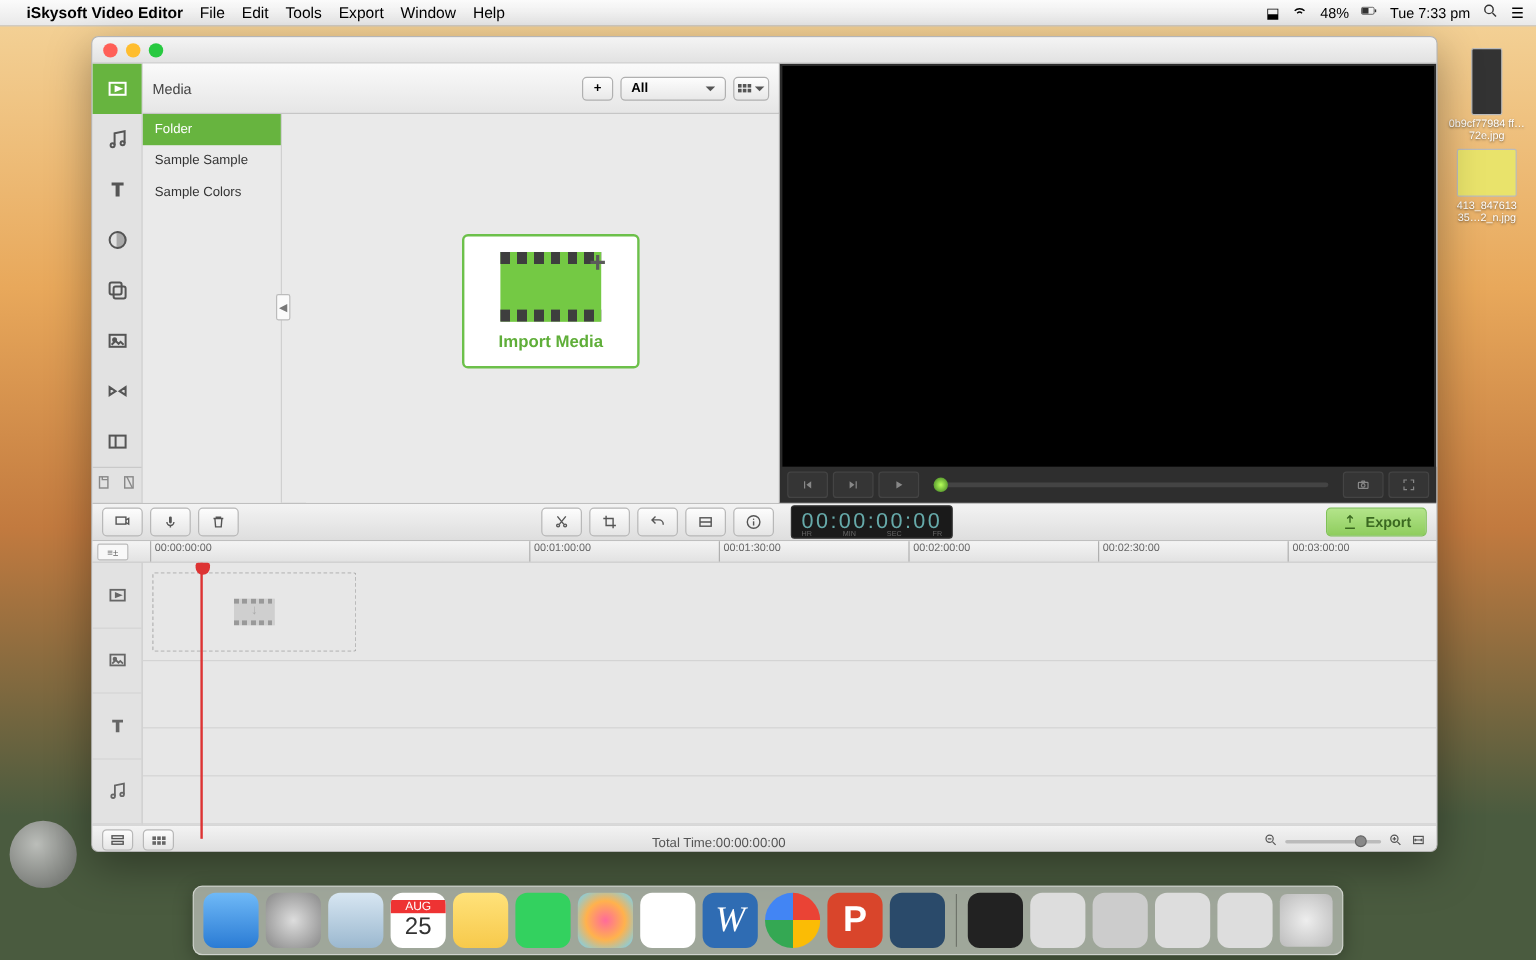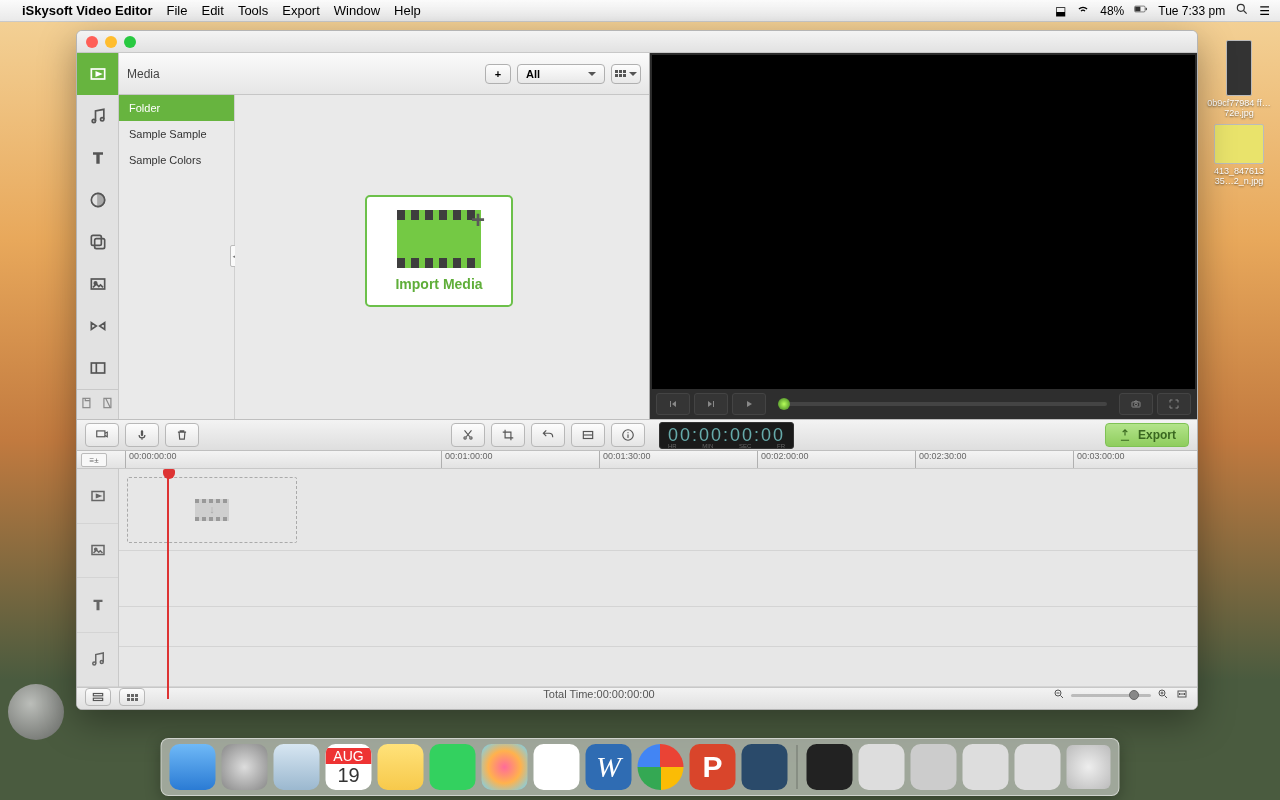--- a/index.html
+++ b/index.html
@@ -45,21 +45,21 @@
 .media-header .lbl { font-size:12px; color:#444; }
 .media-header .controls { margin-left:auto; display:flex; gap:6px; }
 .btn { height:20px; border:1px solid #b0b0b0; border-radius:4px; background:linear-gradient(#fdfdfd,#e8e8e8); font-size:11px; display:flex; align-items:center; padding:0 8px; cursor:pointer;font-weight:bold; }
 .btn.plus { width:26px; justify-content:center; font-weight:bold; }
 .btn.sel { width:88px; justify-content:space-between; }
 .btn.view { width:30px; justify-content:center; }
 .btn .grid { display:grid; grid-template-columns:repeat(3,3px); grid-template-rows:repeat(2,3px); gap:1px;}
 .btn .grid i{background:#555;}
 .btn .tri { border-left:4px solid transparent; border-right:4px solid transparent; border-top:4px solid #555; margin-left:4px;}
 
-.media-body { flex:1; display:flex; }
+.media-body { flex:1; display:flex;gap:20px; }
 .media-sidebar { width:116px; background:#eaeaea; border-right:1px solid #d0d0d0; position:relative; }
 .media-sidebar .item { font-size:11px; padding:7px 10px; color:#333; cursor:pointer; }
 .media-sidebar .item.active { background:#67b43f; color:#fff; }
 .media-sidebar .handle { position:absolute; right:-8px; top:150px; width:12px; height:22px; background:#fafafa; border:1px solid #bbb; border-radius:2px; display:flex; align-items:center; justify-content:center; font-size:9px; color:#777;}
 .media-main { flex:1; background:#eaeaea; position:relative; }
 .import-tile { position:absolute; left:130px; top:100px; width:148px; height:112px; border:2px solid #6cc04a; border-radius:5px; background:#fff; display:flex; flex-direction:column; align-items:center; justify-content:center; cursor:pointer; }
 .import-tile .film { width:84px; height:58px; background:#74c944; position:relative; }
 .import-tile .film::before, .import-tile .film::after { content:""; position:absolute; left:0; right:0; height:10px; background:repeating-linear-gradient(to right,#3e3e3e 0 8px,#74c944 8px 14px); }
 .import-tile .film::before{top:0;} .import-tile .film::after{bottom:0;}
 .import-tile .plus { position:absolute; top:-4px; right:-4px; color:#5a5a5a; font-size:24px; font-weight:bold; }
@@ -97,21 +97,21 @@
 .track-icons .ti { flex:1; display:flex; align-items:center; justify-content:center; border-bottom:1px solid #d4d4d4; color:#666; max-height:56px;}
 .track-icons .ti svg{width:18px;height:18px;}
 .track-lanes { flex:1; position:relative; background:#e7e7e7; }
 .track-lanes .lane { height:56px; border-bottom:1px solid #d4d4d4; position:relative; }
 .drop-hint { position:absolute; left:8px; top:8px; width:170px; height:66px; border:1px dashed #aaa; border-radius:2px; display:flex; align-items:center; justify-content:center; color:#aaa; }
 .drop-hint .film { width:34px; height:22px; background:#cfcfcf; position:relative; }
 .drop-hint .film::before,.drop-hint .film::after{content:"";position:absolute;left:0;right:0;height:4px;background:repeating-linear-gradient(to right,#999 0 4px,#cfcfcf 4px 7px);}
 .drop-hint .film::before{top:0;} .drop-hint .film::after{bottom:0;}
 .drop-hint .arrow{position:absolute; bottom:6px; left:50%; transform:translateX(-50%); font-size:11px;}
 
-.timeline-footer { height:22px; background:linear-gradient(#f3f3f3,#e0e0e0); border-top:1px solid #c8c8c8; display:flex; align-items:flex-start; font-size:11px; color:#555; padding:0 8px; gap:8px; }
+.timeline-footer { height:22px; background:linear-gradient(#f3f3f3,#e0e0e0); border-top:1px solid #c8c8c8; display:flex; align-items:flex-end; font-size:11px; color:#555; padding:0 8px; gap:8px; }
 .timeline-footer .center{flex:1; text-align:center;}
 .timeline-footer .zoom { display:flex; align-items:center; gap:6px; }
 .timeline-footer .zslider { width:80px; height:3px; background:#bbb; border-radius:2px; position:relative;}
 .timeline-footer .zslider .knob{position:absolute; right:12px; top:-4px; width:10px; height:10px; border-radius:50%; background:#888; border:1px solid #666;}
 
 
 .dock { position:absolute; bottom:4px; left:50%; transform:translateX(-50%); height:58px; background:rgba(230,230,230,.55); border:1px solid rgba(255,255,255,.5); border-radius:8px; display:flex; align-items:center; padding:0 8px; gap:6px; box-shadow:0 4px 16px rgba(0,0,0,.3); }
 .dock .app { width:46px; height:46px; border-radius:10px; background:#777; display:flex; align-items:center; justify-content:center; color:#fff; font-size:10px; overflow:hidden; }
 .dock .sep { width:1px; height:44px; background:rgba(0,0,0,.3); margin:0 3px; }
 .dock .trash { width:44px; height:44px; background:radial-gradient(#eee,#bbb); border-radius:6px; }
@@ -478,22 +478,22 @@
       </div>
     </div>
   </div>
 </div>
 
 <div class="dock">
   <div class="app" style="background:linear-gradient(#6fb9f7,#2a7bd4)"></div>
   <div class="app" style="background:radial-gradient(#ddd,#888)"></div>
   <div class="app" style="background:linear-gradient(#d7e6f2,#9bb8cf)"></div>
   <div class="app" style="background:#fff;flex-direction:column">
-    <div style="background:#e33;color:#fff;font-size:14px;width:100%;text-align:center">AUG</div>
-    <div style="color:#333;font-size:20px;font-weight:300">19</div>
+    <div style="background:#e33;color:#fff;font-size:10px;width:100%;text-align:center">AUG</div>
+    <div style="color:#333;font-size:20px;font-weight:300">25</div>
   </div>
   <div class="app" style="background:linear-gradient(#ffe27a,#f7c94b)"></div>
   <div class="app" style="background:#33d15f"></div>
   <div class="app" style="background:radial-gradient(circle,#ff6b9a,#ffb24d,#6bd4ff)"></div>
   <div class="app" style="background:#fff;display:grid;grid-template-columns:repeat(3,8px);grid-template-rows:repeat(3,8px);gap:3px;place-content:center">
       <i style="background:#e55"></i>
       <i style="background:#5b5"></i>
       <i style="background:#55e"></i>
       <i style="background:#ec5"></i>
       <i style="background:#5cc"></i>

